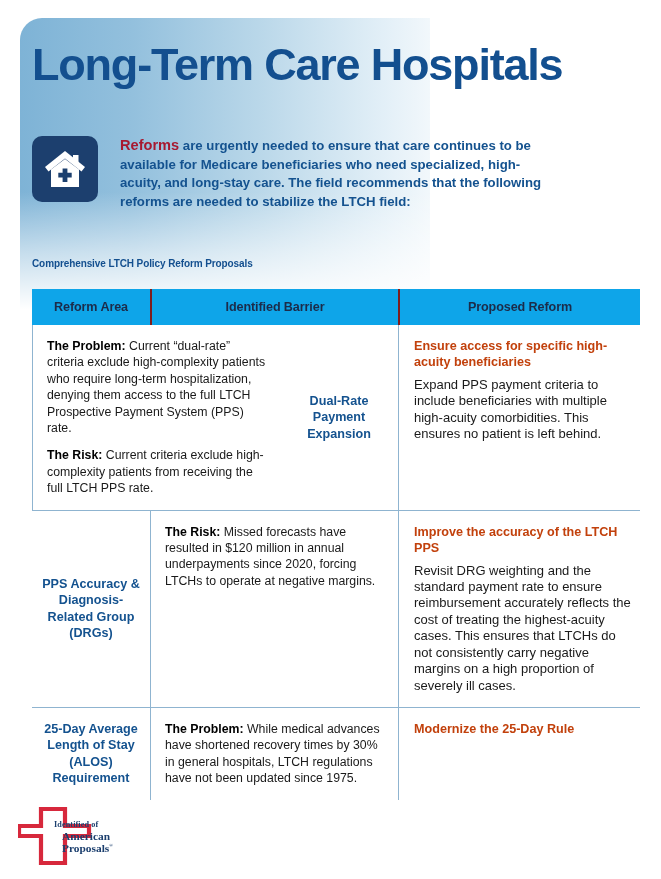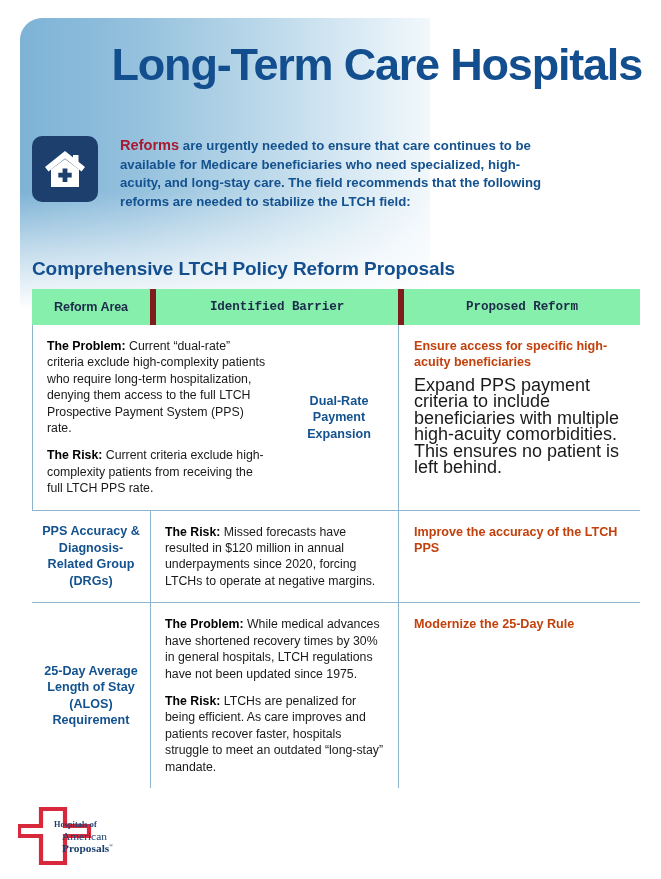--- a/index.html
+++ b/index.html
@@ -65,21 +65,20 @@
   .title {
     position: absolute;
     left: 32px;
     top: 40px;
     width: 610px;
     font-size: 45px;
     line-height: 50px;
     font-weight: bold;
     color: #134f8f;
     letter-spacing: -1.2px;
-    text-align: right;
   }
 
   
   .intro-row {
     position: absolute;
     left: 32px;
     top: 136px;
     width: 600px;
     display: flex;
     align-items: flex-start;
@@ -109,55 +108,54 @@
     font-weight: bold;
     font-size: 14.6px;
   }
   .intro-text .body-txt { font-weight: bold; }
 
   
   .section-heading {
     position: absolute;
     left: 32px;
     top: 258px;
-    font-size: 19px;
+    font-size: 10px;
     font-weight: bold;
     color: #134f8f;
     letter-spacing: -0.1px;
   }
 
   
   .table {
     position: absolute;
     left: 32px;
     top: 289px;
     width: 608px;
   }
   .thead {
     display: flex;
-    background: #86efac;
+    background: #0ea5e9;
     height: 36px;
   }
   .th {
     display: flex;
     align-items: center;
     justify-content: center;
     font-size: 12.6px;
     font-weight: bold;
     color: #1c2b49;
     box-sizing: border-box;
     letter-spacing: -0.1px;
   }
   .col1 { width: 118px; flex: 0 0 118px; }
   .col2 { width: 248px; flex: 0 0 248px; }
   .col3 { width: 242px; flex: 0 0 242px; }
 
   .thead .col2, .thead .col3 {
-    border-left: 6px solid #7f1d1d;
-    font-family: Liberation Mono, monospace;
+    border-left: 2px solid #7f1d1d;
   }
 
   .trow {
     display: flex;
     border-bottom: 1px solid #8fb4d0;
     box-sizing: border-box;
   }
   .trow.last { border-bottom: none; }
 
   .td {
@@ -198,21 +196,21 @@
   }
   .reform h4 {
     margin: 0 0 7px 0;
     font-size: 12.6px;
     line-height: 16px;
     font-weight: bold;
     color: #c2410c;
   }
   .reform p {
     margin: 0;
-    font-size: 18px;
+    font-size: 13px;
     line-height: 16.4px;
     color: #1a1a1a;
   }
 
   
   .footer-logo {
     position: absolute;
     left: 18px;
     top: 806px;
     width: 170px;
@@ -222,21 +220,21 @@
     position: absolute;
     left: 36px;
     top: 15px;
     width: 120px;
     text-align: left;
     font-family: "Liberation Serif", serif;
     color: #1c3f6e;
     line-height: 1.08;
   }
   .logo-text .l1 { font-size: 8.2px; font-weight: bold; display:block; letter-spacing:0.1px;}
-  .logo-text .l2 { font-size: 11.4px; font-weight: normal; display:block; padding-left: 8px;}
+  .logo-text .l2 { font-size: 11.4px; font-weight: bold; display:block; padding-left: 8px;}
   .logo-text .l3 { font-size: 11.4px; font-weight: bold; display:block; padding-left: 8px;}
   .logo-text .l3 sup { font-size: 5px; vertical-align: super; }
 </style>
 </head>
 <body>
 
 <div class="page">
 
   <div class="banner"></div>
   <div class="banner-mask-right"></div>
@@ -287,42 +285,42 @@
         </div>
       </div>
 
       <div class="trow">
         <div class="td col1 reform-area">PPS Accuracy &amp; Diagnosis-Related Group (DRGs)</div>
         <div class="td col2 barrier">
           <p><b>The Risk:</b><span> Missed forecasts have resulted in $120 million in annual underpayments since 2020, forcing LTCHs to operate at negative margins.</span></p>
         </div>
         <div class="td col3 reform">
           <h4>Improve the accuracy of the LTCH PPS</h4>
+          <p>Revisit DRG weighting and the standard payment rate to ensure reimbursement accurately reflects the cost of treating the highest-acuity cases. This ensures that LTCHs do not consistently carry negative margins on a high proportion of severely ill cases.</p>
         </div>
       </div>
 
       <div class="trow last">
         <div class="td col1 reform-area">25-Day Average Length of Stay (ALOS) Requirement</div>
         <div class="td col2 barrier">
           <p><b>The Problem:</b><span> While medical advances have shortened recovery times by 30% in general hospitals, LTCH regulations have not been updated since 1975.</span></p>
-          <p><b>The Risk:</b><span> LTCHs are penalized for being efficient. As care improves and patients recover faster, hospitals struggle to meet an outdated “long-stay” mandate.</span></p>
         </div>
         <div class="td col3 reform">
           <h4>Modernize the 25-Day Rule</h4>
         </div>
       </div>
 
     </div>
 
     <div class="footer-logo">
       <svg width="170" height="62" viewBox="0 0 170 62" aria-hidden="true">
 
         <path d="M23 3 h24 v17 h24 v10 h-24 v27 h-24 v-27 h-22 v-10 h22 Z" fill="none" stroke="#d7283c" stroke-width="4.2"></path>
       </svg>
       <div class="logo-text">
-        <span class="l1">Hospitals of</span>
+        <span class="l1">Identified of</span>
         <span class="l2">American</span>
         <span class="l3"><span>Proposals</span><sup>®</sup></span>
       </div>
     </div>
 
   </div>
 </div>
 
 </body></html>

